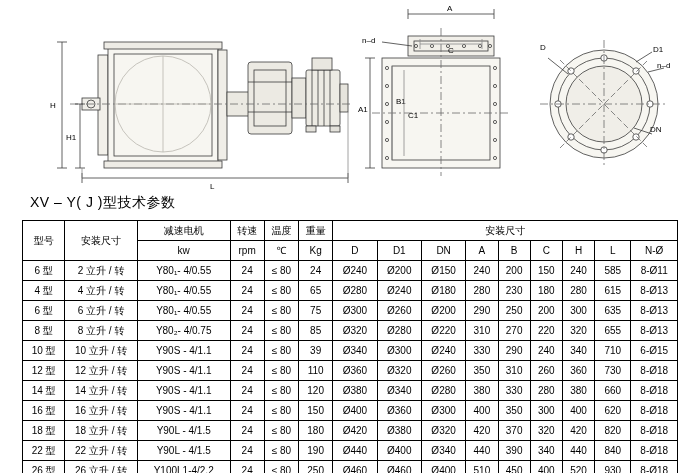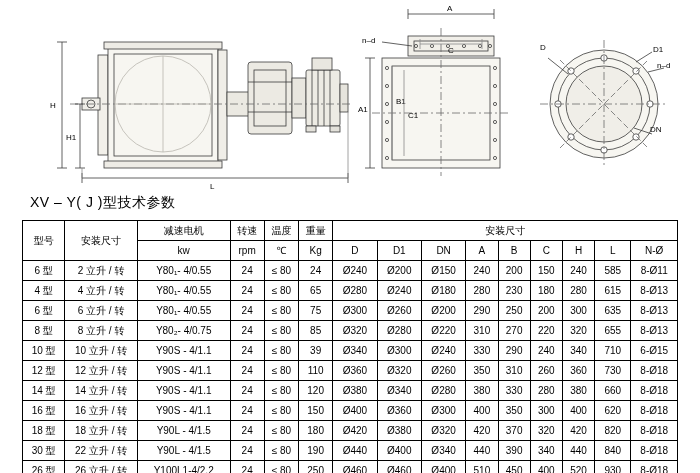--- a/index.html
+++ b/index.html
@@ -441,21 +441,21 @@
             <td>Ø380</td>
             <td>Ø320</td>
             <td>420</td>
             <td>370</td>
             <td>320</td>
             <td>420</td>
             <td>820</td>
             <td>8-Ø18</td>
           </tr>
           <tr>
-            <td>30 型</td>
+            <td>22 型</td>
             <td>22 立升 / 转</td>
             <td>Y90L - 4/1.5</td>
             <td>24</td>
             <td>≤ 80</td>
             <td>190</td>
             <td>Ø440</td>
             <td>Ø400</td>
             <td>Ø340</td>
             <td>440</td>
             <td>390</td>

